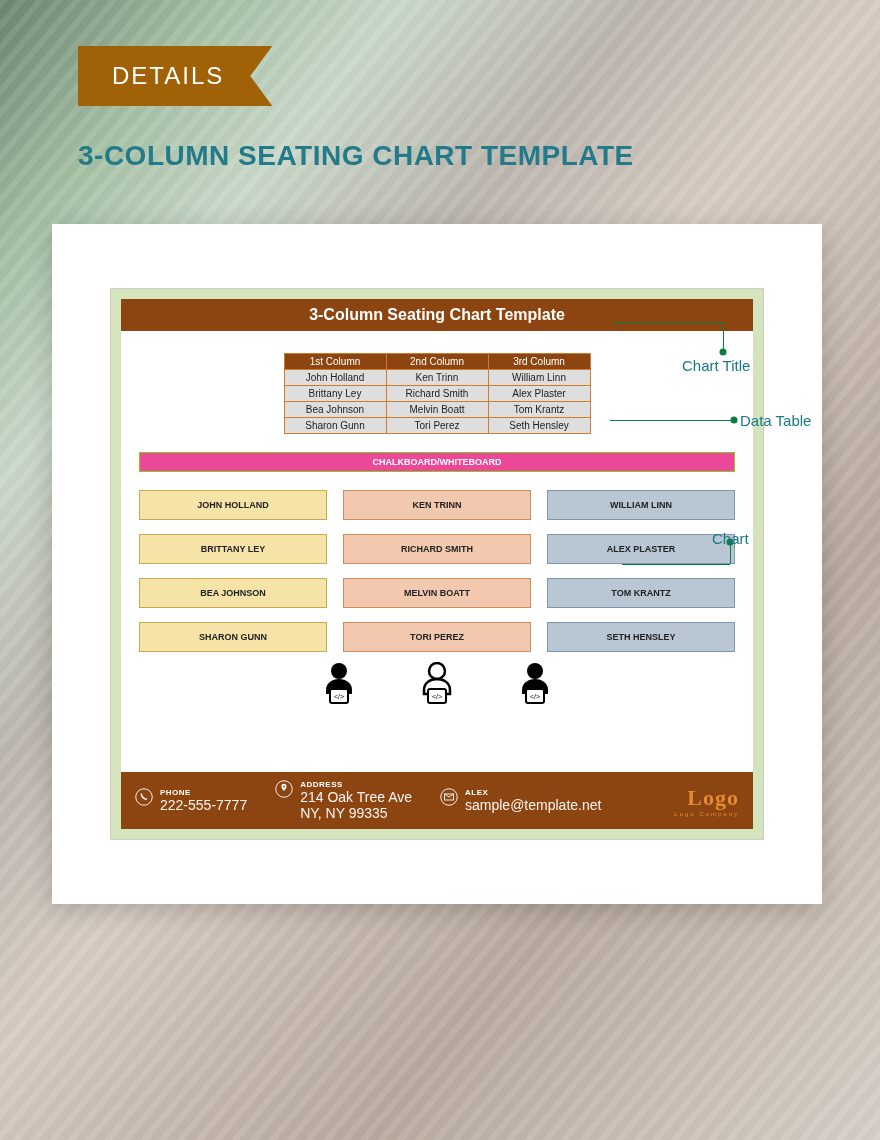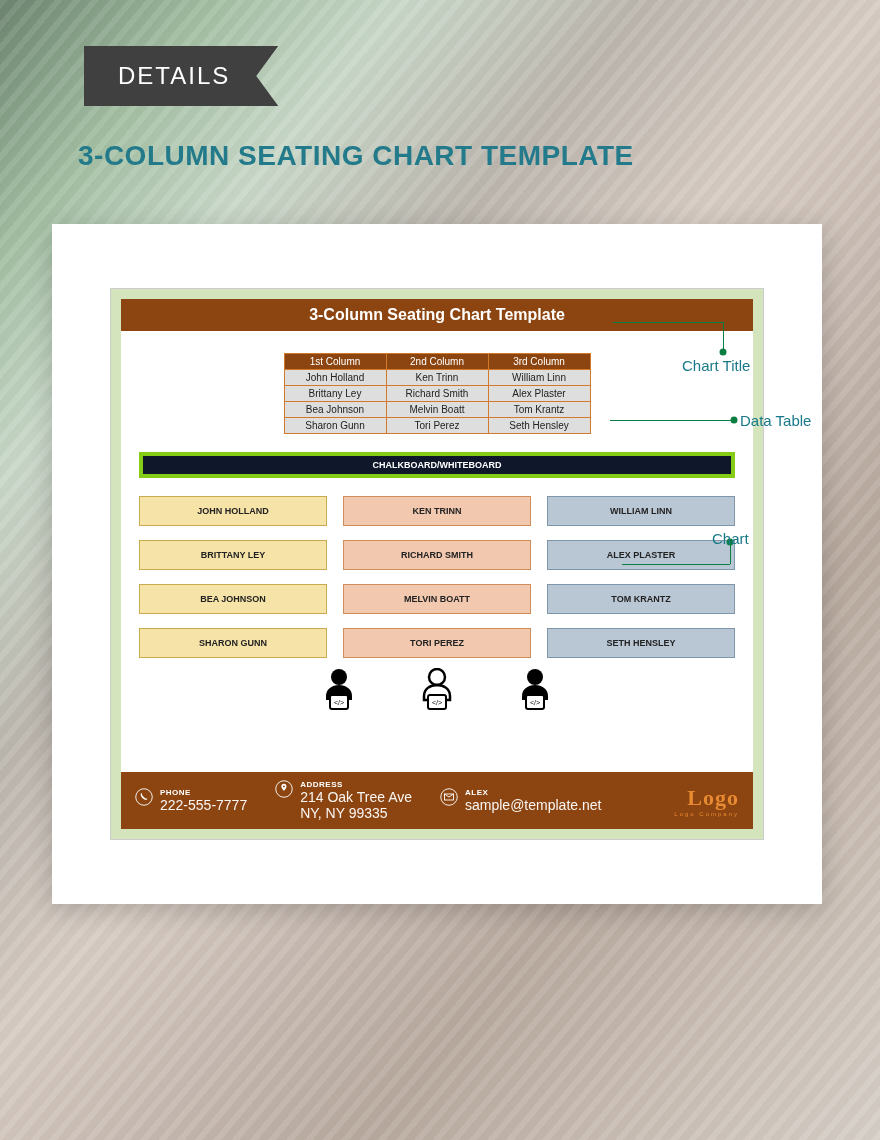--- a/index.html
+++ b/index.html
@@ -17,23 +17,23 @@
     position: absolute;
     inset: 0;
     background: repeating-linear-gradient(130deg,
       rgba(255,255,255,0.08) 0 6px, rgba(0,0,0,0.02) 6px 14px);
     pointer-events: none;
   }
 
   
   .ribbon {
     position: absolute;
-    left: 84px; top: 46px;
+    left: 78px; top: 46px;
     height: 60px;
-    background: #404040;
+    background: #a16207;
     color: #fff;
     font-size: 24px;
     letter-spacing: 2px;
     display: flex;
     align-items: center;
     padding: 0 48px 0 34px;
     clip-path: polygon(0 0, 100% 0, calc(100% - 22px) 50%, 100% 100%, 0 100%);
   }
 
   .page-title {
@@ -100,22 +100,22 @@
   .classroom { display: flex; gap: 12px; margin: 18px 18px 0; }
   .left-col { width: 98px; display: flex; flex-direction: column; align-items: center; }
   .teacher-desk {
     width: 100%; border: 1px solid #ad9855; background: #ecebd1;
     color: #2b2b2b; font-size: 8px; text-align: center; padding: 4px 0;
     font-weight: 700;
   }
   .laptop { margin-top: 6px; }
   .right-col { flex: 1; display: flex; flex-direction: column; }
   .chalkboard {
-    background: #0f172a; color: #fff; font-size: 9px; font-weight: 700;
-    text-align: center; padding: 4px 0; border: 4px solid #84cc16;
+    background: #ec4899; color: #fff; font-size: 9px; font-weight: 700;
+    text-align: center; padding: 4px 0; border: 1px solid #84cc16;
   }
   .seats {
     display: grid;
     grid-template-columns: repeat(3, 1fr);
     gap: 14px 16px;
     margin-top: 18px;
   }
   .seat {
     font-size: 9px; font-weight: 700; text-align: center;
     padding: 9px 0; border: 1px solid rgba(0,0,0,0.25);

